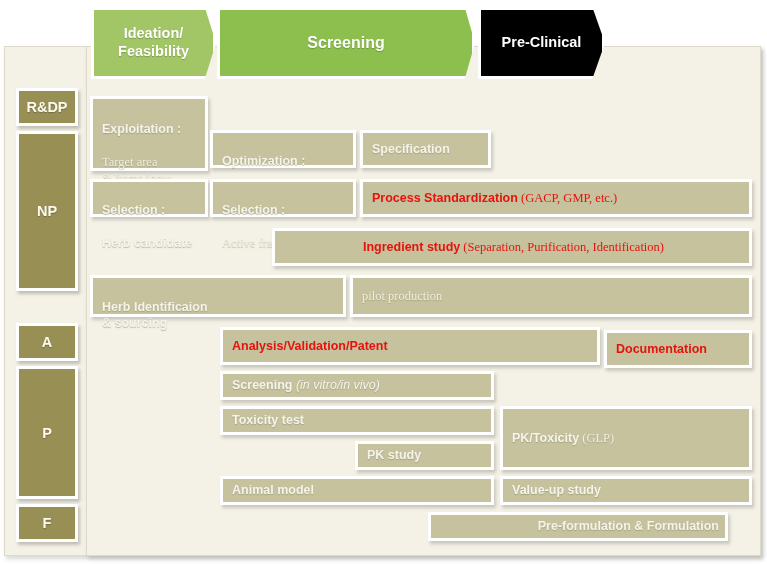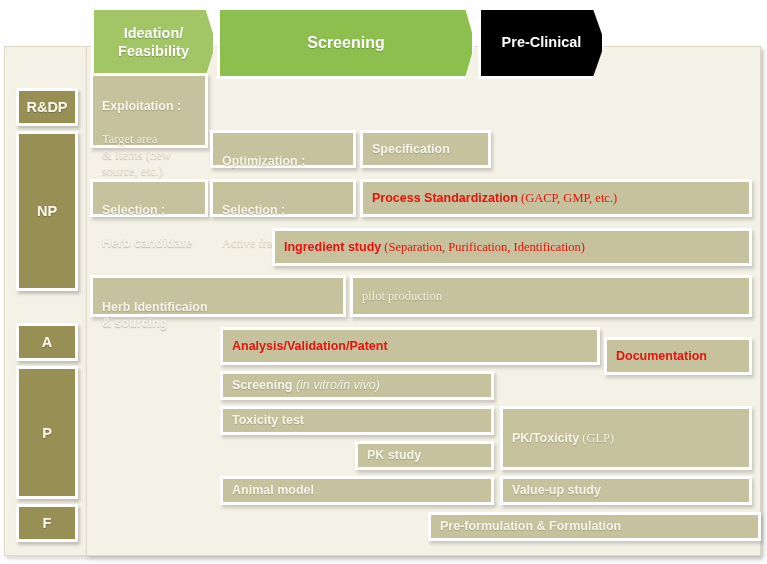--- a/index.html
+++ b/index.html
@@ -181,21 +181,21 @@
   <div class="cat-block" style="left:16px; top:323px; width:62px; height:38px;">
     <span>A</span>
   </div>
   <div class="cat-block" style="left:16px; top:366px; width:62px; height:133px;">
     <span>P</span>
   </div>
   <div class="cat-block" style="left:16px; top:504px; width:62px; height:38px;">
     <span>F</span>
   </div>
 
-  <div class="task" style="left:90px; top:73px; width:118px; height:75px; align-items:flex-start; padding-top:6px;">
+  <div class="task" style="left:90px; top:96px; width:118px; height:75px; align-items:flex-start; padding-top:6px;">
     <span style="white-space:pre-line;">
       <span>Exploitation :</span><br>
       <span class="light" style="white-space:pre-line;">Target area
 &amp; Items (new
 source, etc.)</span>
     </span>
   </div>
 
   <div class="task" style="left:210px; top:130px; width:146px; height:38px; align-items:flex-start; padding-top:4px;">
     <span style="white-space:pre-line;">
@@ -221,40 +221,40 @@
       <span class="light">Active fraction</span>
     </span>
   </div>
 
   <div class="task red" style="left:360px; top:179px; width:392px; height:38px;">
     <span>
       <span>Process Standardization</span><span class="light"> (GACP, GMP, etc.)</span>
     </span>
   </div>
 
-  <div class="task red" style="left:272px; top:228px; width:480px; height:38px;">
+  <div class="task red" style="left:272px; top:228px; width:480px; height:38px;justify-content:center;">
     <span>
       <span>Ingredient study</span><span class="light"> (Separation, Purification, Identification)</span>
     </span>
   </div>
 
   <div class="task" style="left:90px; top:275px; width:256px; height:42px; align-items:flex-start; padding-top:21px;">
     <span class="" style="white-space:pre-line;">Herb Identificaion
 &amp; sourcing</span>
   </div>
 
   <div class="task" style="left:350px; top:275px; width:402px; height:42px;">
     <span class="light">pilot production</span>
   </div>
 
   <div class="task red" style="left:220px; top:327px; width:380px; height:38px;">
     <span>Analysis/Validation/Patent</span>
   </div>
 
-  <div class="task red" style="left:604px; top:337px; width:148px; height:38px;">
+  <div class="task red" style="left:604px; top:330px; width:148px; height:38px;">
     <span>Documentation</span>
   </div>
 
   <div class="task" style="left:220px; top:371px; width:274px; height:29px;">
     <span>
       <span>Screening</span><span class="ital"> (in vitro/in vivo)</span>
     </span>
   </div>
 
   <div class="task" style="left:355px; top:441px; width:139px; height:29px;">
@@ -272,17 +272,17 @@
   </div>
 
   <div class="task" style="left:220px; top:476px; width:274px; height:29px;">
     <span>Animal  model</span>
   </div>
 
   <div class="task" style="left:500px; top:476px; width:252px; height:29px;">
     <span>Value-up study</span>
   </div>
 
-  <div class="task" style="left:428px; top:512px; width:333px; height:29px;">
+  <div class="task" style="left:428px; top:512px; width:300px; height:29px;justify-content:flex-end;">
     <span>Pre-formulation &amp; Formulation</span>
   </div>
 
 </div>
 
 </body></html>

